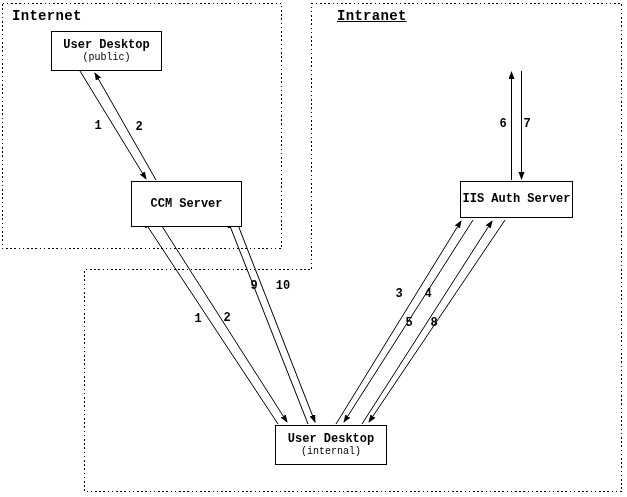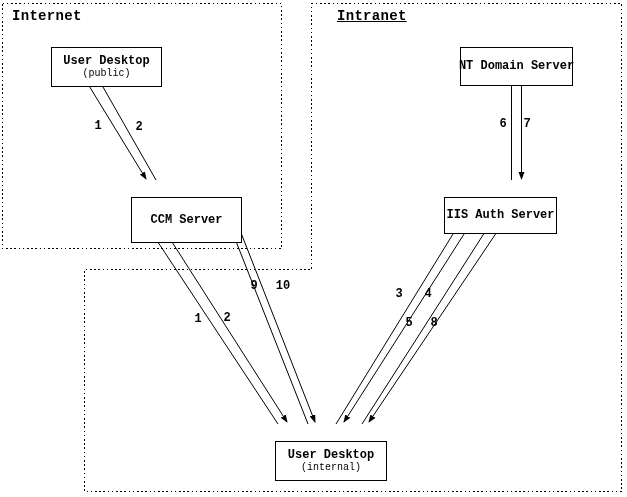--- a/index.html
+++ b/index.html
@@ -18,21 +18,20 @@
   }
   .node{
     position:absolute;
     box-sizing:border-box;
     border:1px solid #000;
     background:#ffffff;
     display:flex;flex-direction:column;
     align-items:center;justify-content:center;
     text-align:center;
     z-index:2;
-    margin-top:16px;
   }
   .node-title{
     font-size:12px;font-weight:bold;color:#000;
     line-height:13px;white-space:nowrap;
   }
   .node-subtitle{
     font-size:10px;font-weight:normal;color:#000;
     line-height:11px;white-space:nowrap;
   }
   svg{display:block;}
@@ -94,25 +93,22 @@
 
   <div class="node" style="left:51px;top:31px;width:111px;height:40px;">
     <div class="node-title">User Desktop</div>
     <div class="node-subtitle">(public)</div>
   </div>
 
   <div class="node" style="left:131px;top:181px;width:111px;height:46px;">
     <div class="node-title">CCM Server</div>
   </div>
 
-  <div class="node" style="left:460px;top:31px;width:113px;height:39px;">
-    <div class="node-title">NT Domain Server</div>
-  </div>
 
-  <div class="node" style="left:444px;top:181px;width:113px;height:37px;">
+  <div class="node" style="left:460px;top:181px;width:113px;height:37px;">
     <div class="node-title">IIS Auth Server</div>
   </div>
 
   <div class="node" style="left:275px;top:425px;width:112px;height:40px;">
     <div class="node-title">User Desktop</div>
     <div class="node-subtitle">(internal)</div>
   </div>
 
 </div>
 

